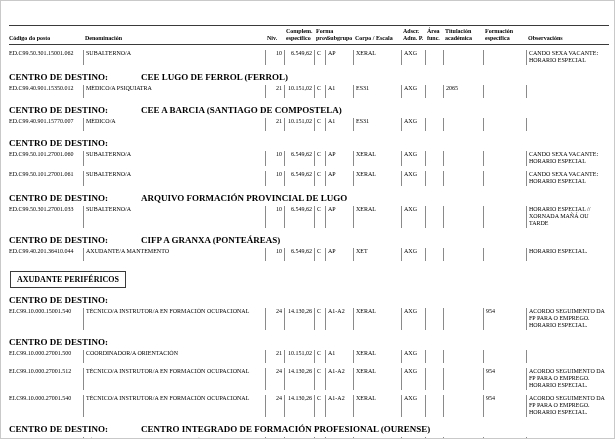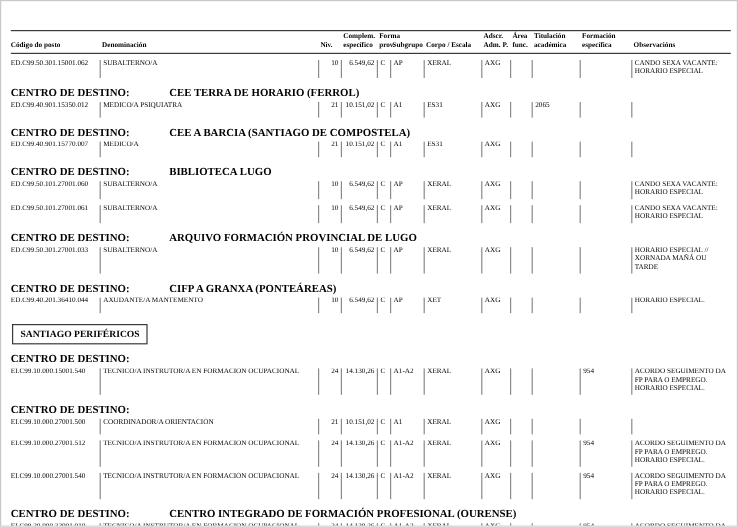--- a/index.html
+++ b/index.html
@@ -90,21 +90,21 @@
         <div class="tcell">XERAL</div>
         <div class="tcell">AXG</div>
         <div class="tcell"></div>
         <div class="tcell"></div>
         <div class="tcell"></div>
         <div class="tcell obs">CANDO SEXA VACANTE:
 HORARIO ESPECIAL</div>
       </div>
       <div class="centro">
         <span class="clabel">CENTRO DE DESTINO:</span>
-        <span class="cname">CEE TERRA DE HORARIO (FERROL)</span>
+        <span class="cname">CEE LUGO DE FERROL (FERROL)</span>
       </div>
       <div class="trow">
         <div class="tcell">ED.C99.40.901.15350.012</div>
         <div class="tcell">MÉDICO/A PSIQUIATRA</div>
         <div class="tcell right">21</div>
         <div class="tcell right">10.151,02</div>
         <div class="tcell">C</div>
         <div class="tcell">A1</div>
         <div class="tcell">ES31</div>
         <div class="tcell">AXG</div>
@@ -126,21 +126,20 @@
         <div class="tcell">A1</div>
         <div class="tcell">ES31</div>
         <div class="tcell">AXG</div>
         <div class="tcell"></div>
         <div class="tcell"></div>
         <div class="tcell"></div>
         <div class="tcell obs"></div>
       </div>
       <div class="centro">
         <span class="clabel">CENTRO DE DESTINO:</span>
-        <span class="cname">BIBLIOTECA LUGO</span>
       </div>
       <div class="trow">
         <div class="tcell">ED.C99.50.101.27001.060</div>
         <div class="tcell">SUBALTERNO/A</div>
         <div class="tcell right">10</div>
         <div class="tcell right">6.549,62</div>
         <div class="tcell">C</div>
         <div class="tcell">AP</div>
         <div class="tcell">XERAL</div>
         <div class="tcell">AXG</div>
@@ -196,21 +195,21 @@
         <div class="tcell right">6.549,62</div>
         <div class="tcell">C</div>
         <div class="tcell">AP</div>
         <div class="tcell">XET</div>
         <div class="tcell">AXG</div>
         <div class="tcell"></div>
         <div class="tcell"></div>
         <div class="tcell"></div>
         <div class="tcell obs">HORARIO ESPECIAL.</div>
       </div>
-      <div class="bannerwrap"><span class="banner">SANTIAGO PERIFÉRICOS</span></div>
+      <div class="bannerwrap"><span class="banner">AXUDANTE PERIFÉRICOS</span></div>
       <div class="centro">
         <span class="clabel">CENTRO DE DESTINO:</span>
       </div>
       <div class="trow">
         <div class="tcell">EI.C99.10.000.15001.540</div>
         <div class="tcell">TÉCNICO/A INSTRUTOR/A EN FORMACIÓN OCUPACIONAL</div>
         <div class="tcell right">24</div>
         <div class="tcell right">14.130,26</div>
         <div class="tcell">C</div>
         <div class="tcell">A1-A2</div>

